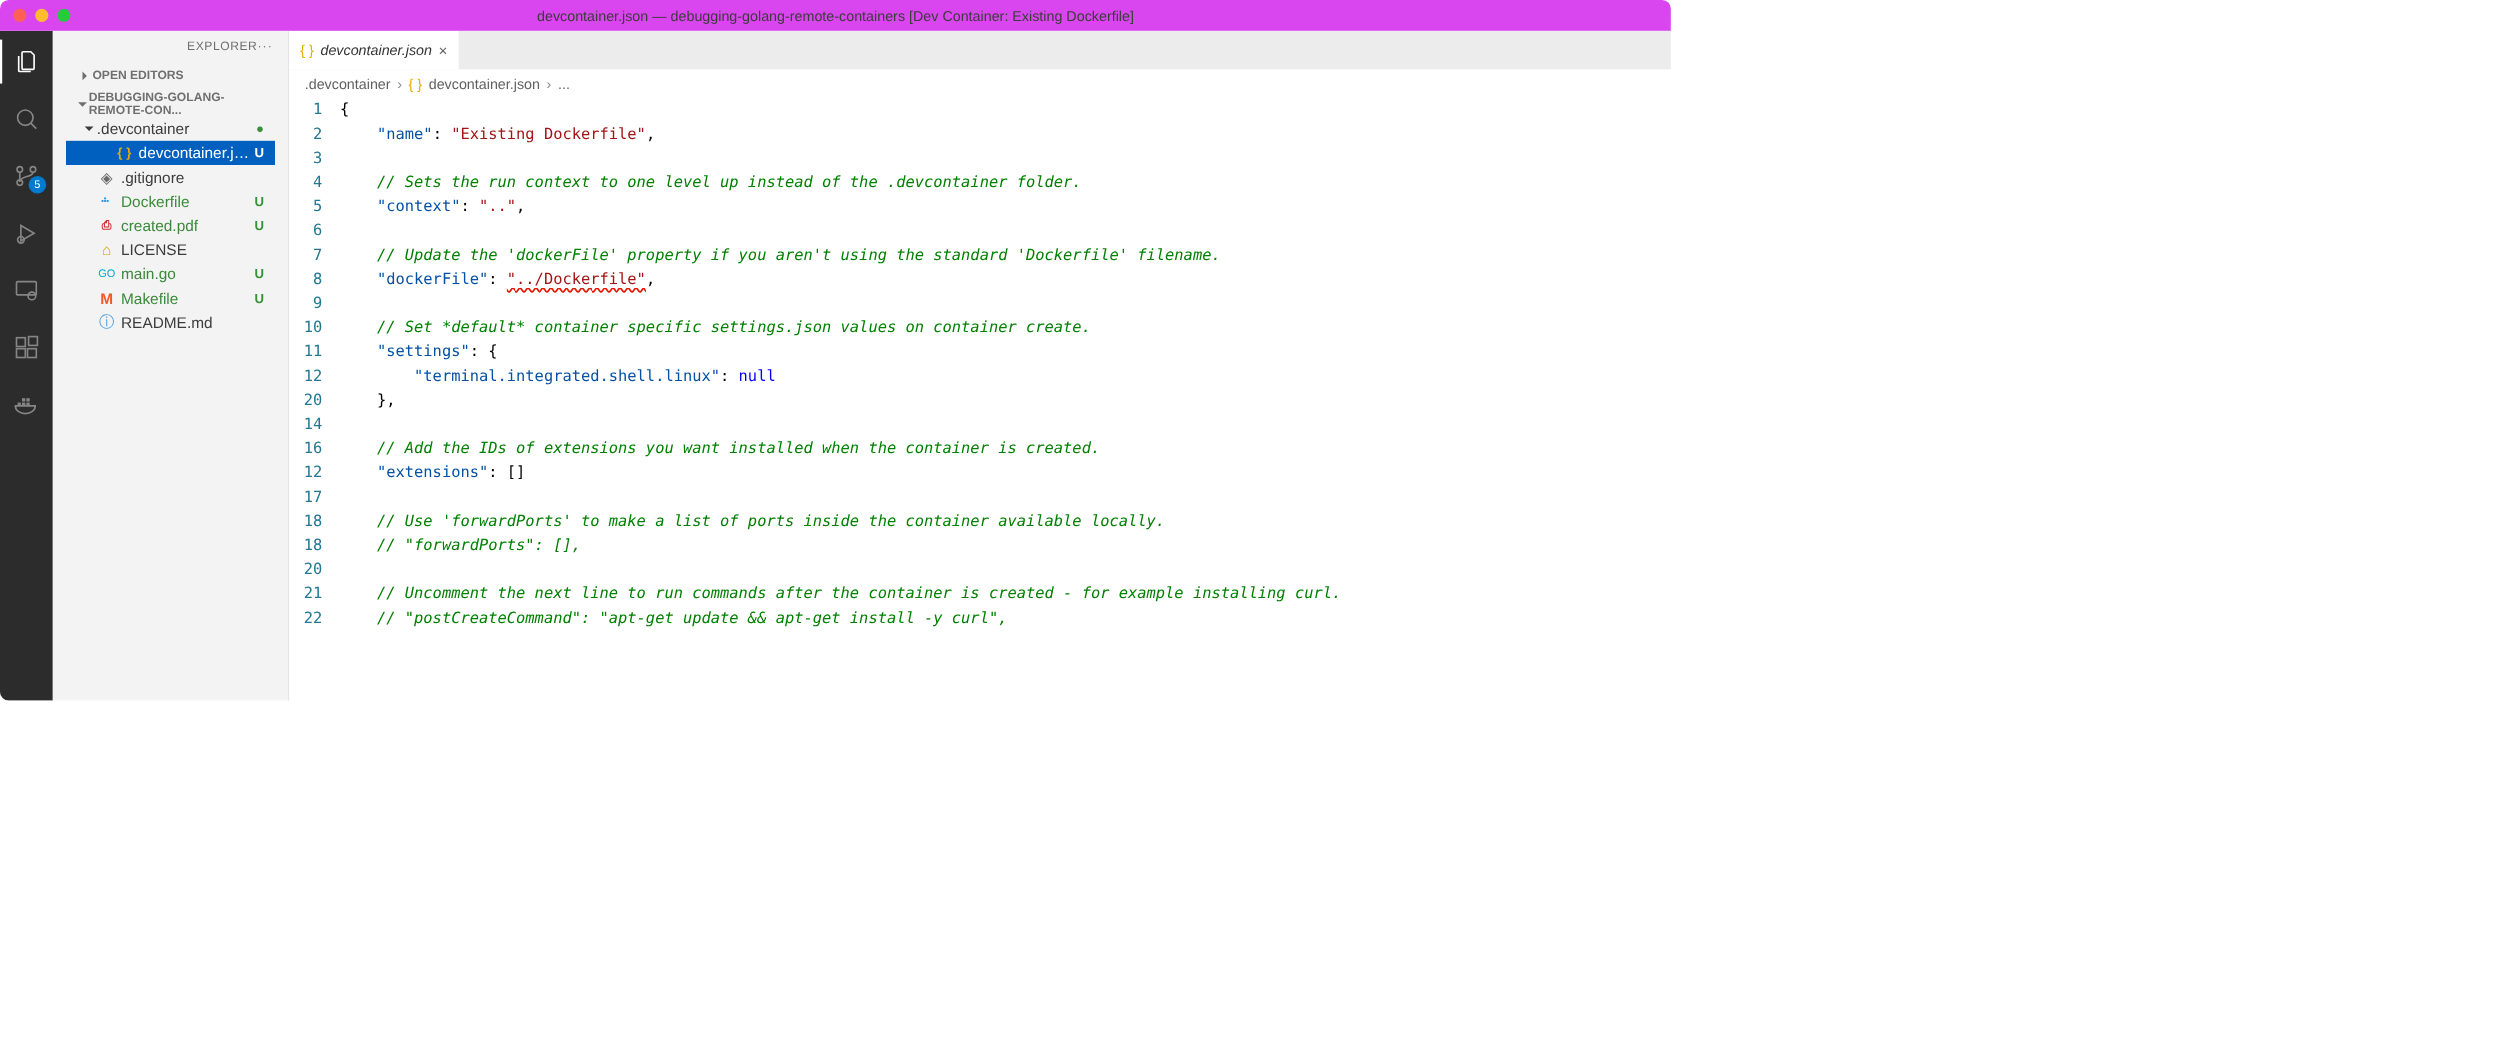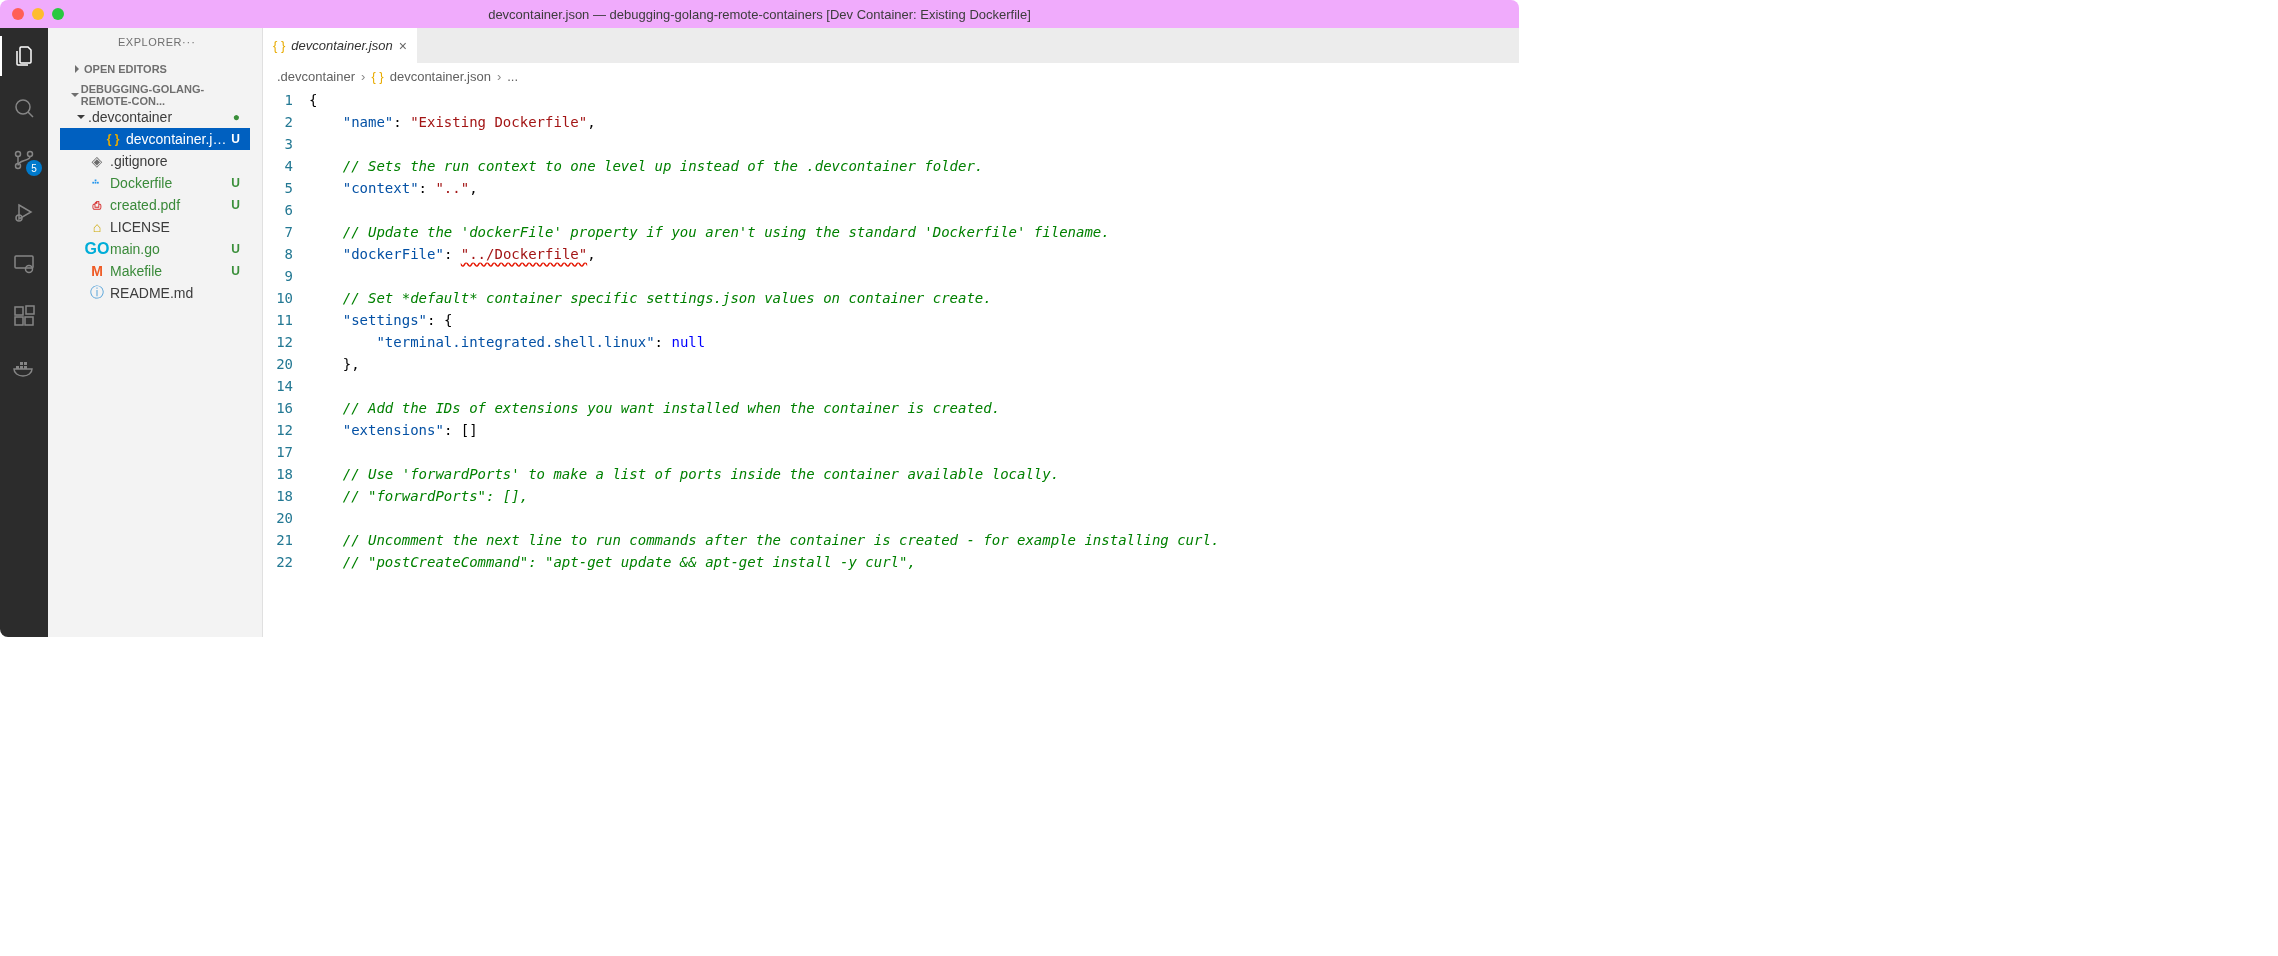--- a/index.html
+++ b/index.html
@@ -14,21 +14,21 @@
   width: 1519px;
   height: 637px;
   display: flex;
   flex-direction: column;
   border-radius: 8px;
   overflow: hidden;
   background: #fff;
 }
 .titlebar {
   height: 28px;
-  background: #f0abfc;
+  background: #d946ef;
   display: flex;
   align-items: center;
   position: relative;
 }
 .traffic-lights {
   display: flex;
   gap: 8px;
   padding-left: 12px;
 }
 .traffic-light {
@@ -95,21 +95,21 @@
   width: 215px;
   background: #f3f3f3;
   display: flex;
   flex-direction: column;
   border-right: 1px solid #e0e0e0;
 }
 .sidebar-header {
   height: 28px;
   display: flex;
   align-items: center;
-  justify-content: center;
+  justify-content: flex-end;
   padding: 0 14px 0 18px;
   font-size: 11px;
   color: #6f6f6f;
   letter-spacing: 0.5px;
 }
 .sidebar-section {
   padding: 2px 12px;
 }
 .section-header {
   display: flex;
@@ -386,21 +386,21 @@
             <div class="tree-item depth1">
               <span class="chev"></span>
               <span class="icon">
                 <span style="color:#cca700">⌂</span>
               </span>
               <span class="label ">LICENSE</span>
             </div>
             <div class="tree-item depth1">
               <span class="chev"></span>
               <span class="icon">
-                <span style="color:#00add8;font-weight:700;font-size:16px">GO</span>
+                <span style="color:#00add8;font-weight:400;font-size:10px">GO</span>
               </span>
               <span class="label git-mod">main.go</span>
               <span class="status status-U">U</span>
             </div>
             <div class="tree-item depth1">
               <span class="chev"></span>
               <span class="icon">
                 <span style="color:#ef5b25;font-weight:700">M</span>
               </span>
               <span class="label git-mod">Makefile</span>

